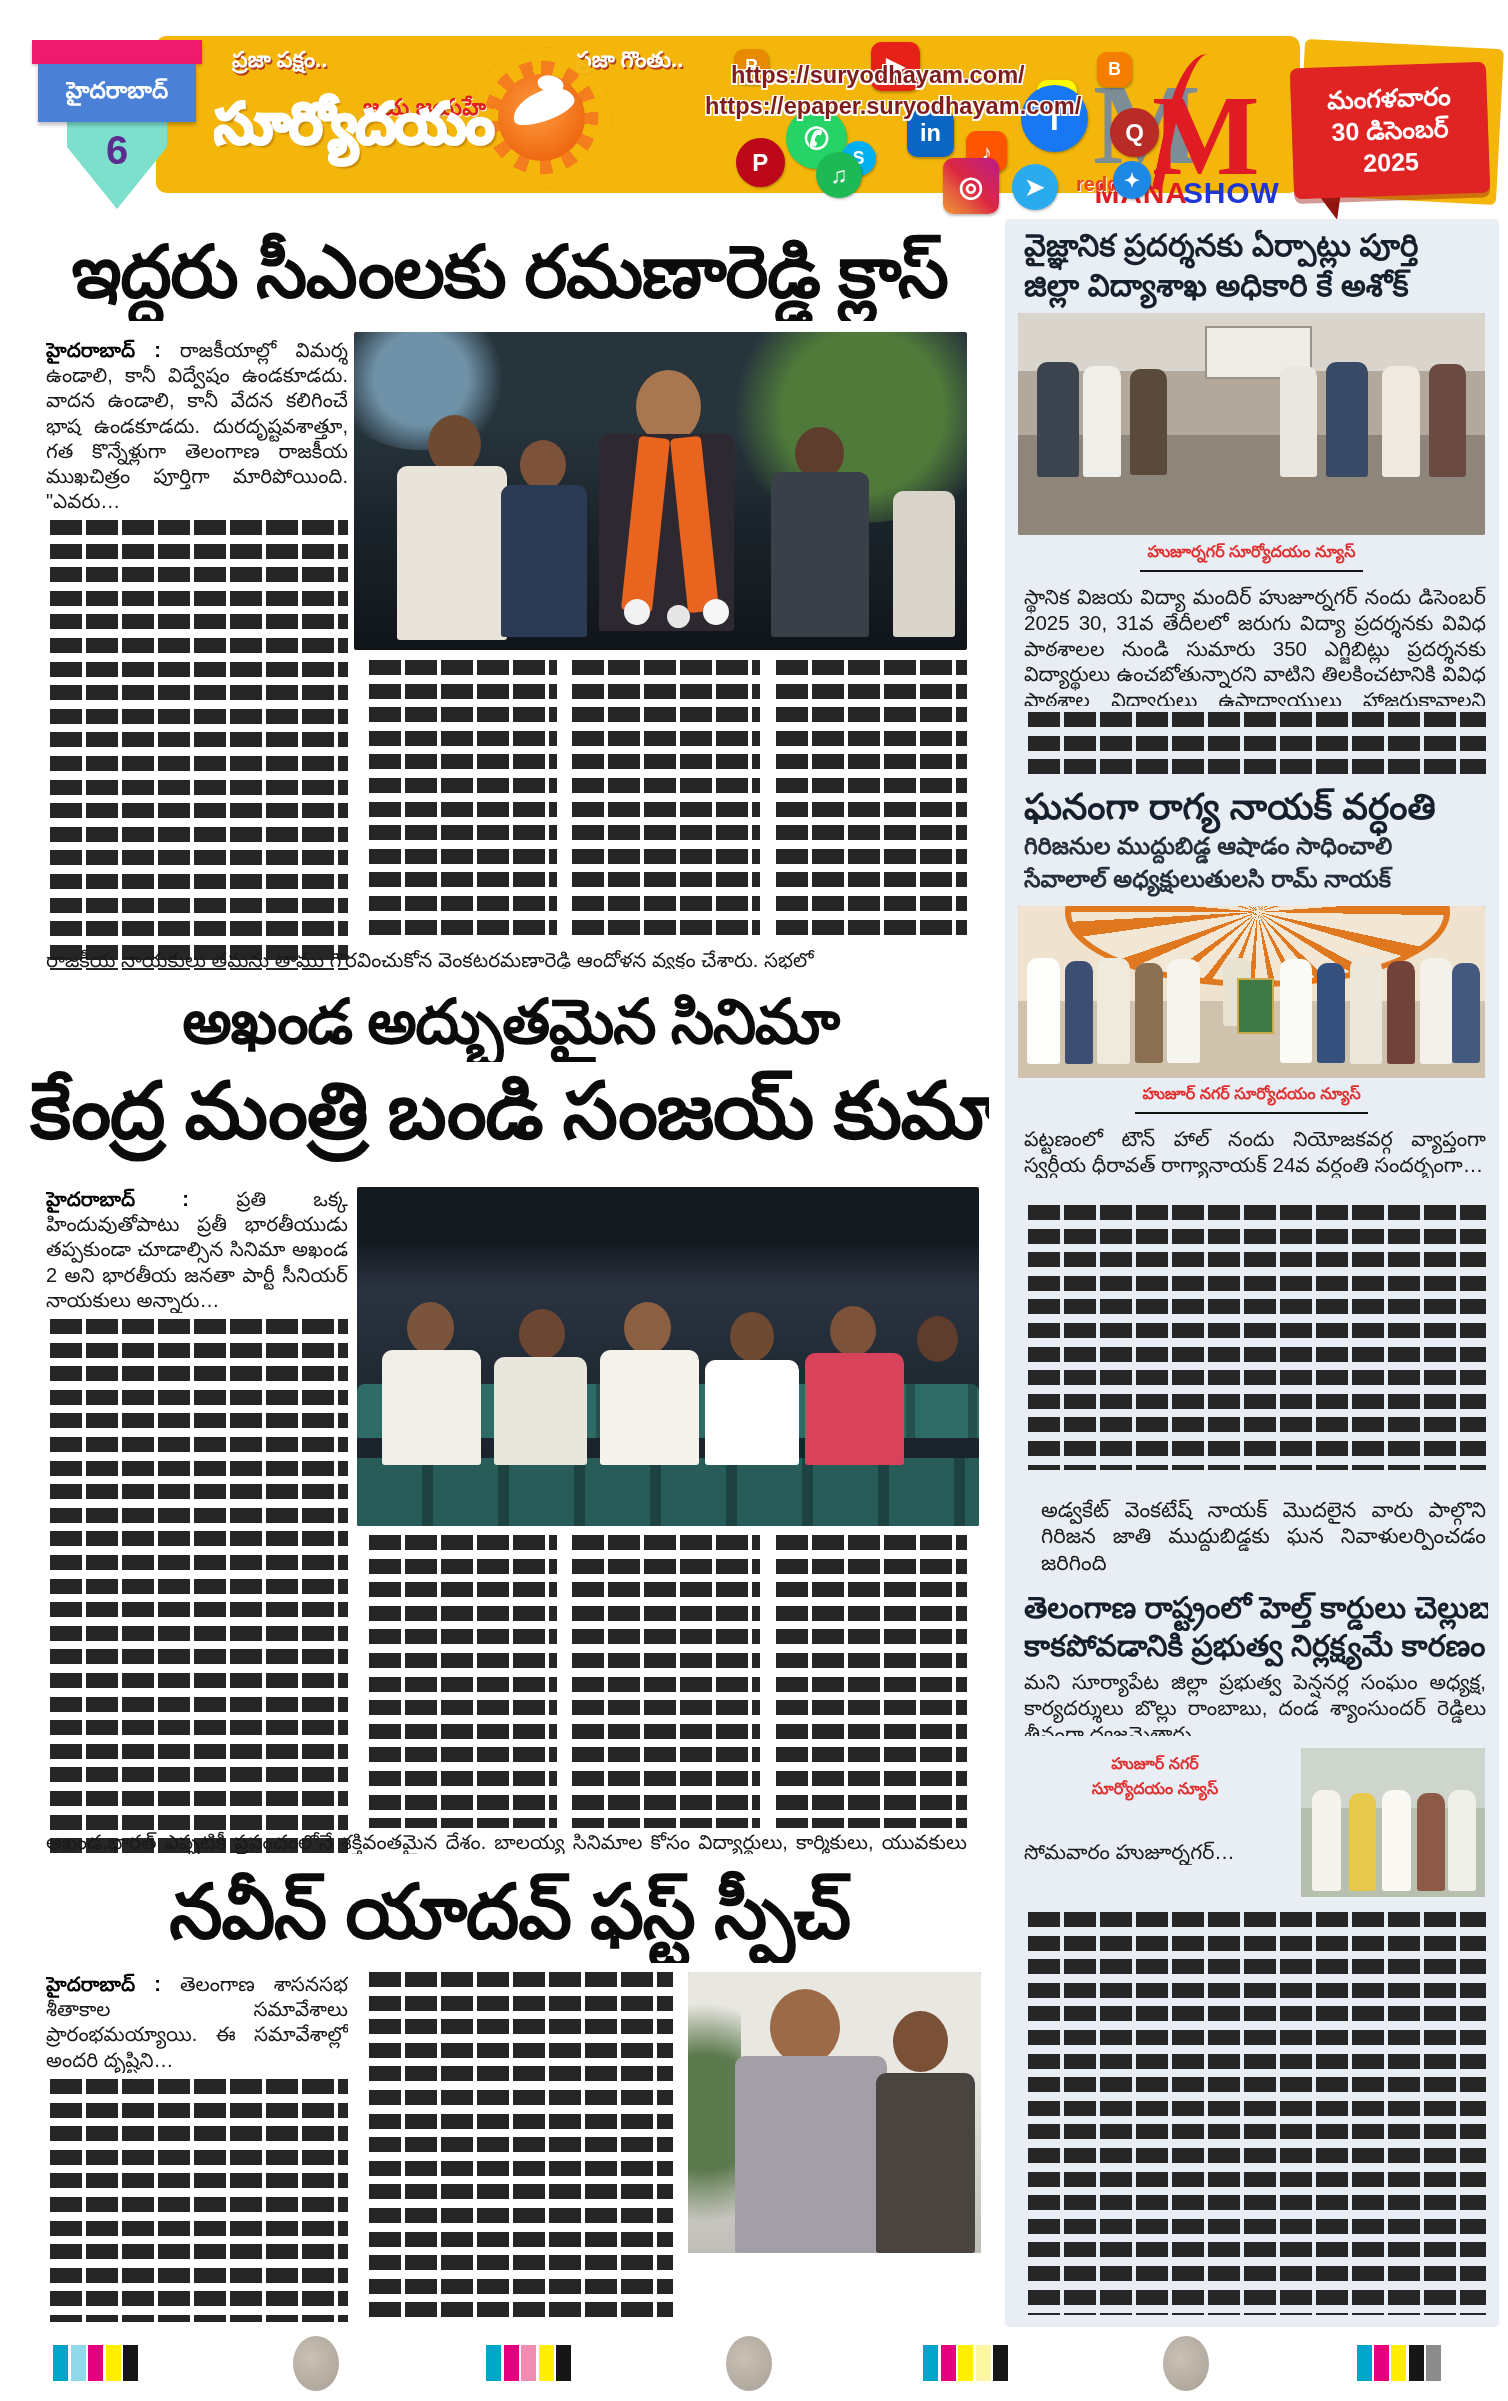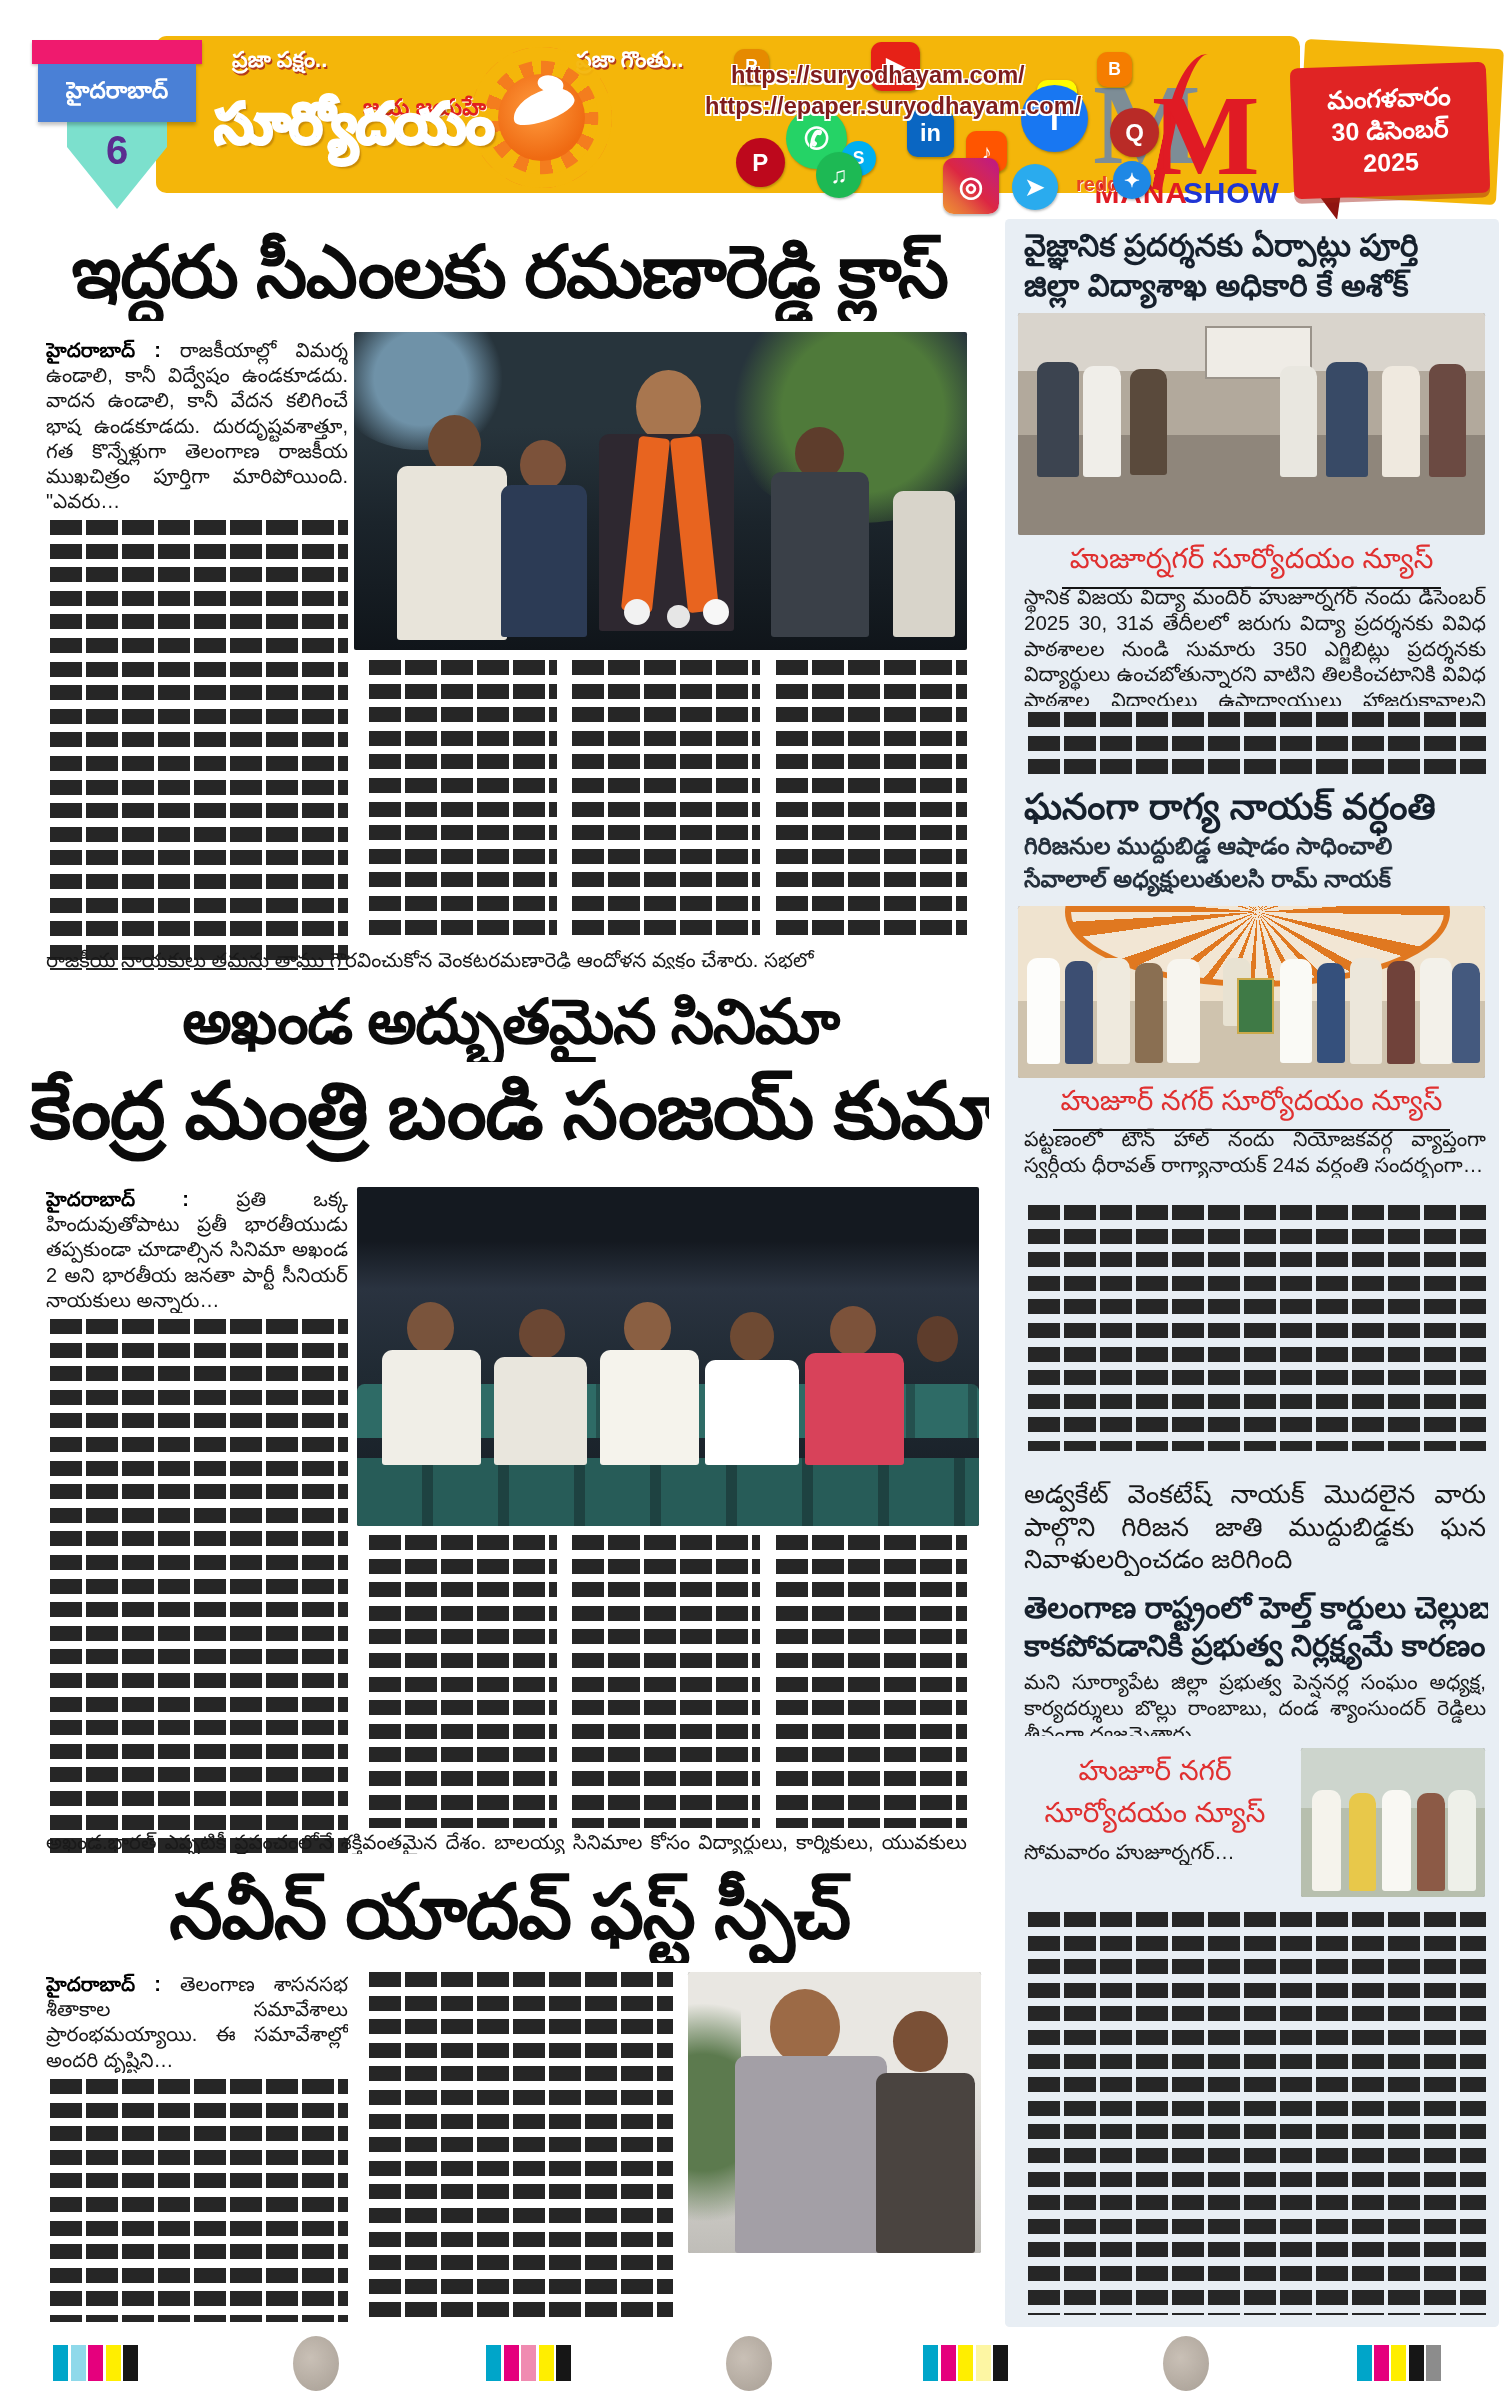--- a/index.html
+++ b/index.html
@@ -79,21 +79,21 @@
      repeating-linear-gradient(180deg,#262626 0 15px,var(--paper) 15px 23.6px);}
   .photo{position:absolute;overflow:hidden;border-radius:2.3px;background:#888;}
   .caption{position:absolute;font-size:20px;line-height:1.35;text-align:justify;color:#161616;}
 
   
   .rc-panel{position:absolute;left:1005px;top:219px;width:494px;height:2108px;background:#e8eef4;
             border-radius:4.6px;}
   .rc-head{position:absolute;font-weight:bold;color:#16202c;white-space:nowrap;overflow:hidden;}
   .rc-sub{position:absolute;font-weight:bold;color:#25303c;white-space:nowrap;overflow:hidden;font-size:23.6px;}
   .byline{position:absolute;text-align:center;}
-  .byline span{display:inline-block;color:#e03030;font-weight:normal;font-size:28px;
+  .byline span{display:inline-block;color:#e03030;font-weight:bold;font-size:16px;
                border-bottom:2.3px solid #141414;padding:0 7.6px 4.6px 7.6px;white-space:nowrap;}
   .rc-col{--paper:#e8eef4;}
 
   
   .ph{position:absolute;border-radius:50%;}
   .pb{position:absolute;border-radius:10.6px 10.6px 3px 3px;}
 
   
   .pm-bar{position:absolute;top:2345px;width:15px;height:36px;}
   .pm-oval{position:absolute;top:2336px;width:46px;height:55px;border-radius:50%;
@@ -211,21 +211,21 @@
     <div class="pb" style="left:79%;top:32%;width:6%;height:60%;background:#70423a;"></div>
     <div class="pb" style="left:86%;top:30%;width:7%;height:62%;background:#f3f1ea;"></div>
     <div class="pb" style="left:93%;top:33%;width:6%;height:58%;background:#44597e;"></div>
   </div>
   <div class="byline" style="left:1018px;top:1085px;width:467px;">
     <span>హుజూర్ నగర్ సూర్యోదయం  న్యూస్</span>
   </div>
   <div class="col rc-col" style="left:1024px;top:1126px;width:462px;height:456px;gap:21px;">
     <p style="font-size:20.5px;max-height:20%;">పట్టణంలో టౌన్ హాల్ నందు నియోజకవర్గ వ్యాప్తంగా స్వర్గీయ ధీరావత్ రాగ్యానాయక్ 24వ వర్ధంతి సందర్భంగా…</p>
     <div class="tfill"></div>
-    <p style="font-size:26px;max-height:22%;margin-top:6px;">అడ్వకేట్ వెంకటేష్ నాయక్ మొదలైన వారు పాల్గొని గిరిజన జాతి ముద్దుబిడ్డకు ఘన నివాళులర్పించడం జరిగింది</p>
+    <p style="font-size:21px;max-height:22%;margin-top:6px;margin-left:17px;">అడ్వకేట్ వెంకటేష్ నాయక్ మొదలైన వారు పాల్గొని గిరిజన జాతి ముద్దుబిడ్డకు ఘన నివాళులర్పించడం జరిగింది</p>
   </div>
 
   <div class="rc-head" style="left:1024px;top:1591px;width:464px;font-size:30px;">తెలంగాణ రాష్ట్రంలో హెల్త్ కార్డులు చెల్లుబాటు</div>
   <div class="rc-head" style="left:1024px;top:1629px;width:464px;font-size:30px;">కాకపోవడానికి ప్రభుత్వ నిర్లక్ష్యమే కారణం</div>
   <div class="col rc-col" style="left:1024px;top:1669px;width:462px;height:73px;">
     <p style="font-size:20.5px;max-height:100%;">మని సూర్యాపేట జిల్లా ప్రభుత్వ పెన్షనర్ల సంఘం అధ్యక్ష, కార్యదర్శులు బొల్లు రాంబాబు, దండ శ్యాంసుందర్ రెడ్డిలు తీవ్రంగా ధ్వజమెత్తారు.</p>
   </div>
   <div class="byline" style="left:1018px;top:1755px;width:274px;">
     <span style="border-bottom:none;padding-bottom:0;">హుజూర్ నగర్</span><br>
     <span style="border-bottom:none;padding-top:3px;">సూర్యోదయం న్యూస్</span>

